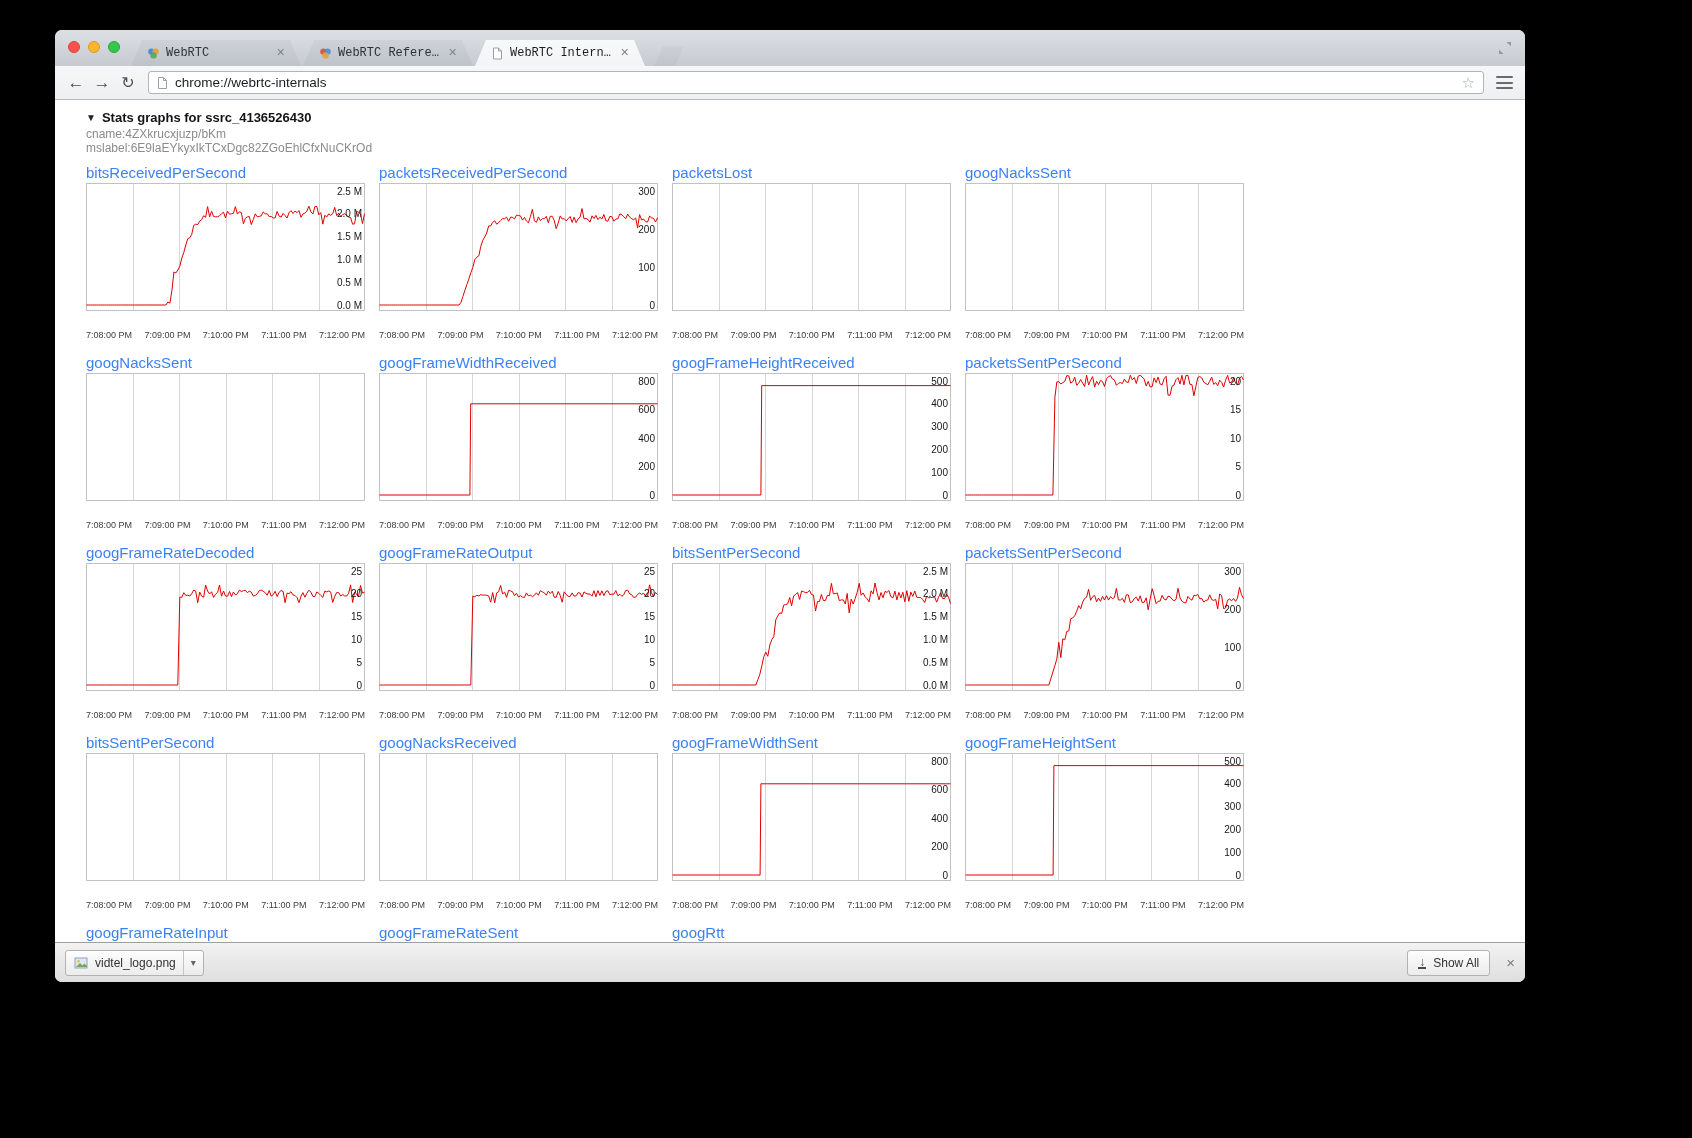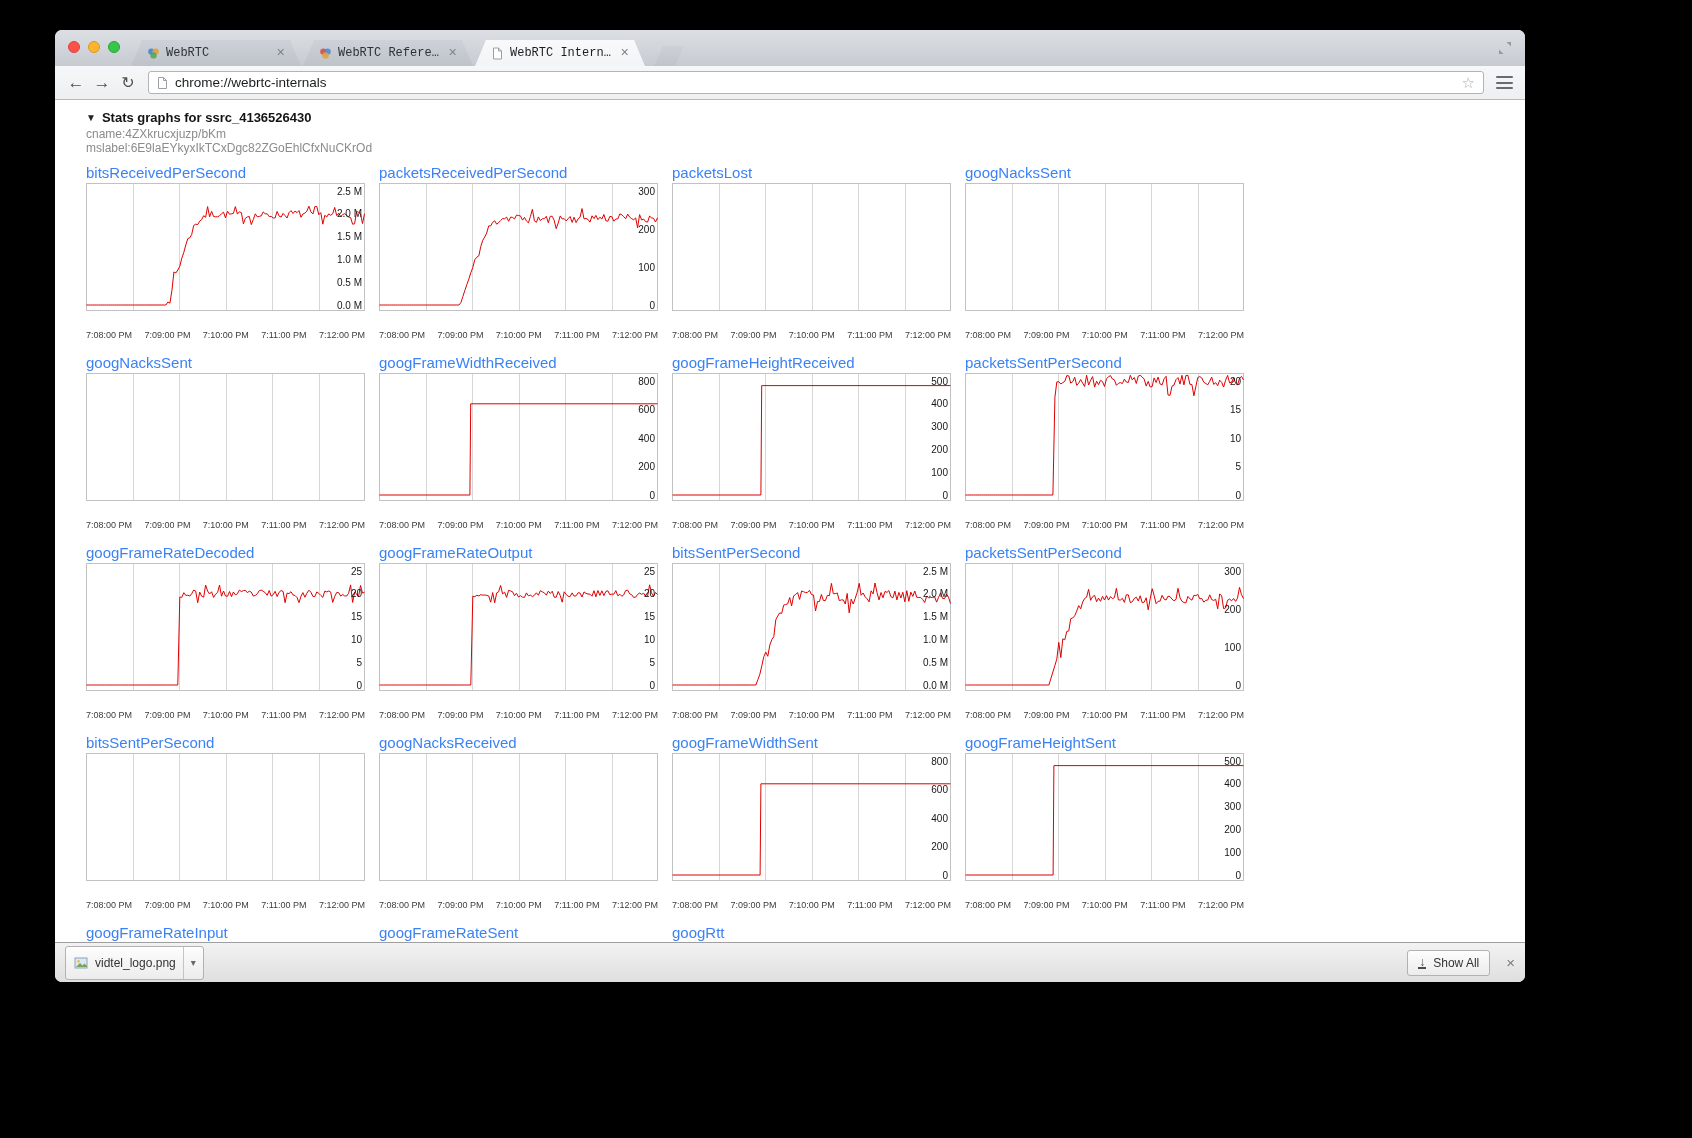--- a/index.html
+++ b/index.html
@@ -60,21 +60,21 @@
                  column-gap:14px; row-gap:14px; margin-top:10px; }
   .chart-title { font-size:15px; line-height:16px; color:#3b82f6; margin-bottom:2px; }
   .xlabels { width:279px; display:flex; justify-content:space-between;
              font-size:9px; color:#3c3c3c; line-height:12px; margin-top:14px; }
 
   
   .downloads { position:absolute; left:0; right:0; bottom:0; height:40px;
                background:linear-gradient(#f2f2f2,#dfdfdf);
                border-top:1px solid #9f9f9f; display:flex; align-items:center;
                padding:0 10px; }
-  .dl-item { height:34px; display:flex; align-items:center; gap:7px;
+  .dl-item { height:26px; display:flex; align-items:center; gap:7px;
              background:linear-gradient(#fdfdfd,#ececec);
              border:1px solid #b2b2b2; border-radius:3px; padding:0 0 0 8px;
              font-size:12px; color:#333; }
   .dl-caret { border-left:1px solid #c4c4c4; height:100%; display:flex;
               align-items:center; padding:0 7px; color:#666; font-size:10px; }
   .dl-right { margin-left:auto; display:flex; align-items:center; }
   .show-all { height:26px; display:flex; align-items:center; gap:7px;
               background:linear-gradient(#fdfdfd,#ececec);
               border:1px solid #b2b2b2; border-radius:3px; padding:0 10px;
               font-size:12px; color:#333; font-family:"Liberation Sans",sans-serif; }

